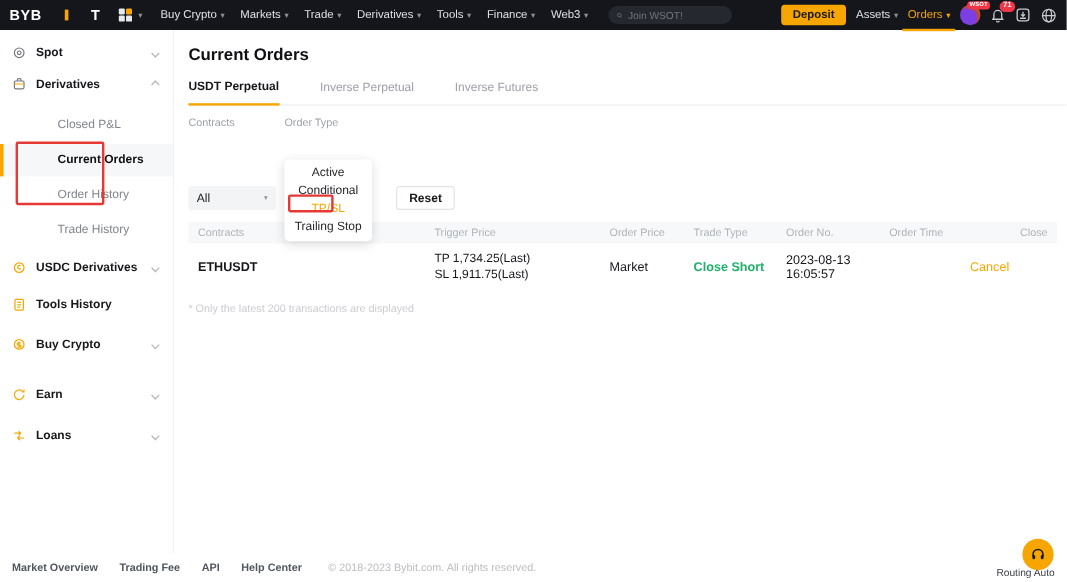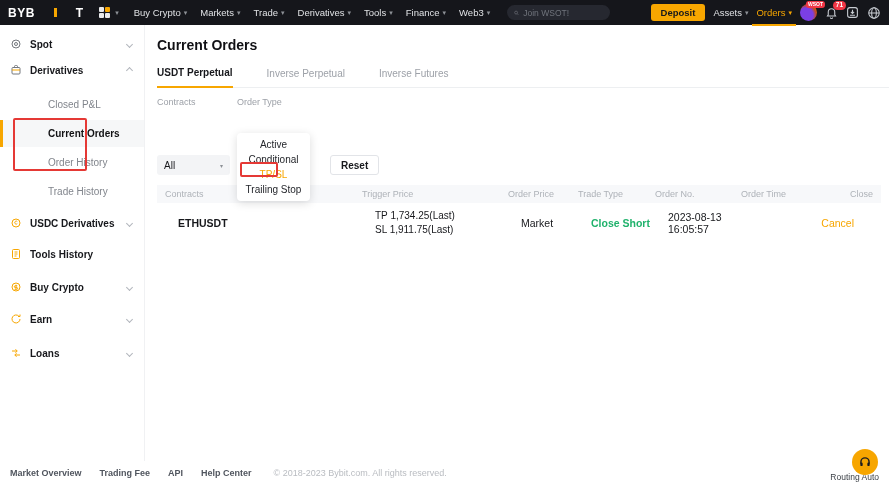--- a/index.html
+++ b/index.html
@@ -68,21 +68,21 @@
   .fselect .c { font-size:6px; color:#8d9197; }
   .reset-btn { margin-left:13px; height:20px; padding:0 10px; background:#fff; border:1px solid #e2e4e8;
                border-radius:3px; font-size:10px; font-weight:bold; color:#17181c; cursor:pointer;
                font-family:"Liberation Sans", sans-serif; }
 
   .table { margin-top:10px; margin-right:8px; }
   .t-head, .t-row { display:grid; grid-template-columns:197px 146px 70px 77px 86px 100px 1fr;
                     padding:0 8px; align-items:center; }
   .t-head { background:#f7f8fa; height:18px; font-size:9px; color:#aeb2b8; }
   .t-head .right, .t-row .right { text-align:right; }
-  .t-row { min-height:40px; font-size:10.5px; color:#17181c; padding-top:4px; padding-bottom:4px;margin-left:13px; }
+  .t-row { min-height:40px; font-size:10.5px; color:#17181c; padding-top:4px; padding-bottom:4px; }
   .t-row .sym { font-weight:bold; }
   .two-line div { line-height:14px; font-size:10px; }
   .green { color:#20b26c; font-weight:bold; }
   .cancel { color:#f7a600; cursor:pointer; white-space:nowrap; }
   .footnote { margin-top:9px; font-size:9px; color:#caccd0; }
 
   
   .dropdown { position:absolute; left:91px; top:108px; width:73px; background:#fff; border-radius:4px;
               box-shadow:0 2px 10px rgba(0,0,0,.14); padding:4px 0; z-index:5;text-align:center; }
   .dd-item { height:15px; line-height:15px; padding:0 8px; font-size:10px; color:#25272c; cursor:pointer; }
@@ -237,21 +237,21 @@
     <span>Tools History</span>
   </div>
   <div class="sb-item" style="margin-top:7px">
     <svg class="sb-icon" viewBox="0 0 24 24" fill="none" stroke="#f7a600" stroke-width="2">
         <circle cx="12" cy="12" r="8"></circle>
         <path d="M12 7.5 v9 M14.5 9.5 h-4 a1.8 1.8 0 0 0 0 3.6 h3 a1.8 1.8 0 0 1 0 3.6 h-4.5"></path>
       </svg>
     <span>Buy Crypto</span>
     <span class="chev down"></span>
   </div>
-  <div class="sb-item" style="margin-top:6px">
+  <div class="sb-item" style="margin-top:16px">
     <svg class="sb-icon" viewBox="0 0 24 24" fill="none" stroke="#f7a600" stroke-width="2">
         <path d="M20 12 a8 8 0 1 1 -2.3 -5.7"></path>
         <path d="M20 3 v4 h-4"></path>
       </svg>
     <span>Earn</span>
     <span class="chev down"></span>
   </div>
   <div class="sb-item" style="margin-top:8px">
     <svg class="sb-icon" viewBox="0 0 24 24" fill="none" stroke="#f7a600" stroke-width="2">
         <path d="M4 8 h10 M11 4.5 L14.5 8 L11 11.5"></path>
@@ -306,20 +306,21 @@
         <div>TP 1,734.25(Last)</div>
         <div>SL 1,911.75(Last)</div>
       </span>
       <span>Market</span>
       <span class="green">Close Short</span>
       <span>2023-08-13 16:05:57</span>
       <span class="right cancel">Cancel</span>
     </div>
   </div>
 
+  <div class="footnote">* Only the latest 200 transactions are displayed</div>
 
   <div class="dropdown">
     <div class="dd-item">Active</div>
     <div class="dd-item">Conditional</div>
     <div class="dd-item selected">TP/SL</div>
     <div class="dd-item">Trailing Stop</div>
     <div class="dd-redbox"></div>
   </div>
 </div>
 

